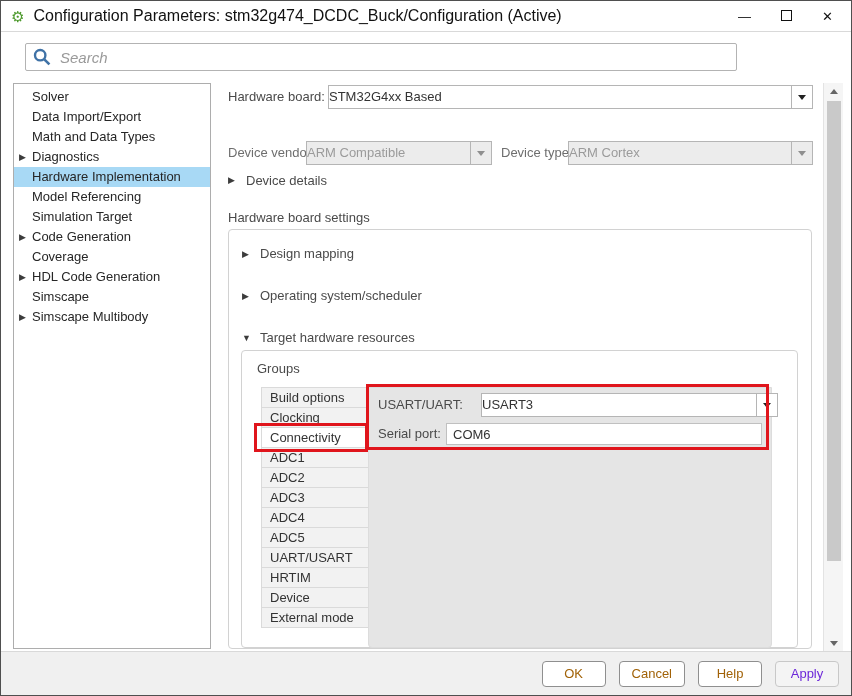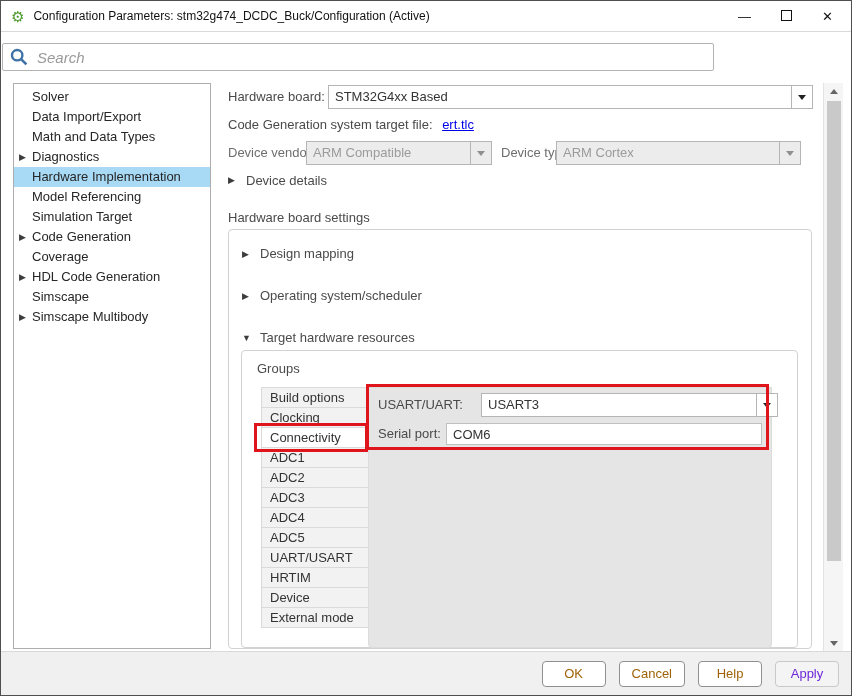--- a/index.html
+++ b/index.html
@@ -9,26 +9,26 @@
     position:relative; width:852px; height:696px; background:#ffffff;
     border:1px solid #4f4f4f; overflow:hidden;
   }
   
   .titlebar {
     position:absolute; top:0; left:0; right:0; height:31px;
     display:flex; align-items:center; padding:0 10px;
     background:#ffffff; border-bottom:1px solid #d9d9d9;
   }
   .app-icon { font-size:15px; color:#4e9a2e; line-height:1; }
-  .title-text { font-size:12px; color:#111; margin-left:9px; }
+  .title-text { font-size:16px; color:#111; margin-left:9px; }
   .win-controls { margin-left:auto; display:flex; align-items:center; gap:30px; padding-right:8px; }
   .win-btn { font-size:13px; color:#111; cursor:default; line-height:1; text-align:center; }
   .max-box { display:inline-block; width:11px; height:11px; border:1px solid #111; }
   
-  .search-wrap { position:absolute; top:42px; left:1px; width:712px; height:28px; }
+  .search-wrap { position:absolute; top:42px; left:24px; width:712px; height:28px; }
   .search-input {
     width:100%; height:100%; border:1px solid #b3b3b3; border-radius:2px;
     padding:0 8px 0 34px; font-size:15px; font-family:"Liberation Sans",sans-serif; color:#333;
     outline:none; background:#fff;
   }
   .search-input::placeholder { font-style:italic; color:#9a9a9a; }
   .search-icon { position:absolute; left:8px; top:5px; width:18px; height:18px; }
   
   .sidebar {
     position:absolute; left:12px; top:82px; width:198px; height:566px;
@@ -42,21 +42,21 @@
   .tree-arrow {
     position:absolute; left:5px; top:0; width:12px; font-size:9px; color:#3c3c3c;
     line-height:20px; text-align:left;
   }
   
   .main { position:absolute; left:227px; top:82px; width:585px; height:568px; font-size:13px; color:#333; }
   .field-label { font-size:13px; color:#4a4a4a; line-height:24px; }
   .row-abs { position:absolute; left:0; right:0; }
   .combo {
     position:absolute; height:24px; background:#fff; border:1px solid #b5b5b5;
-    font-size:13px; color:#333; line-height:22px; padding-left:6px; overflow:hidden; white-space:nowrap;
+    font-size:13px; color:#333; line-height:22px; overflow:hidden; white-space:nowrap;
   }
   .combo .arrow-btn {
     position:absolute; right:0; top:0; bottom:0; width:21px;
     border-left:1px solid #b5b5b5; background:#fff;
     display:flex; align-items:center; justify-content:center;
   }
   .tri-down { width:0; height:0; border-left:4px solid transparent; border-right:4px solid transparent; border-top:5px solid #222; }
   .combo.disabled { background:#ececec; color:#9b9b9b; }
   .combo.disabled .arrow-btn { background:#ececec; }
   .combo.disabled .tri-down { border-top-color:#8f8f8f; }
@@ -140,35 +140,31 @@
     <div class="row-abs" style="top:2px; height:16px;">
       <span class="field-label">Hardware board:</span>
       <div class="combo" style="left:100px; top:0; width:485px;">
         <span>STM32G4xx Based</span>
         <span class="arrow-btn">
             <span class="tri-down"></span>
           </span>
       </div>
     </div>
 
-    <div class="row-abs" style="top:32px; height:20px;">
-      <span class="field-label" style="line-height:20px;">Code Generation system target file:</span>
-      <span class="link" style="margin-left:6px;">ert.tlc</span>
-    </div>
 
     <div class="row-abs" style="top:58px; height:24px;">
       <span class="field-label" style="color:#6e6e6e;">Device vendor:</span>
       <div class="combo disabled" style="left:78px; top:0; width:186px;">
         <span>ARM Compatible</span>
         <span class="arrow-btn">
             <span class="tri-down"></span>
           </span>
       </div>
       <span class="field-label" style="position:absolute; left:273px; top:0; color:#6e6e6e;">Device type:</span>
-      <div class="combo disabled" style="left:328px; top:0; width:245px;">
+      <div class="combo disabled" style="left:340px; top:0; width:245px;">
         <span>ARM Cortex</span>
         <span class="arrow-btn">
             <span class="tri-down"></span>
           </span>
       </div>
     </div>
 
     <div class="row-abs collapser" style="top:88px; height:18px;">
       <span class="c-arrow">▶</span>
       <span>Device details</span>

